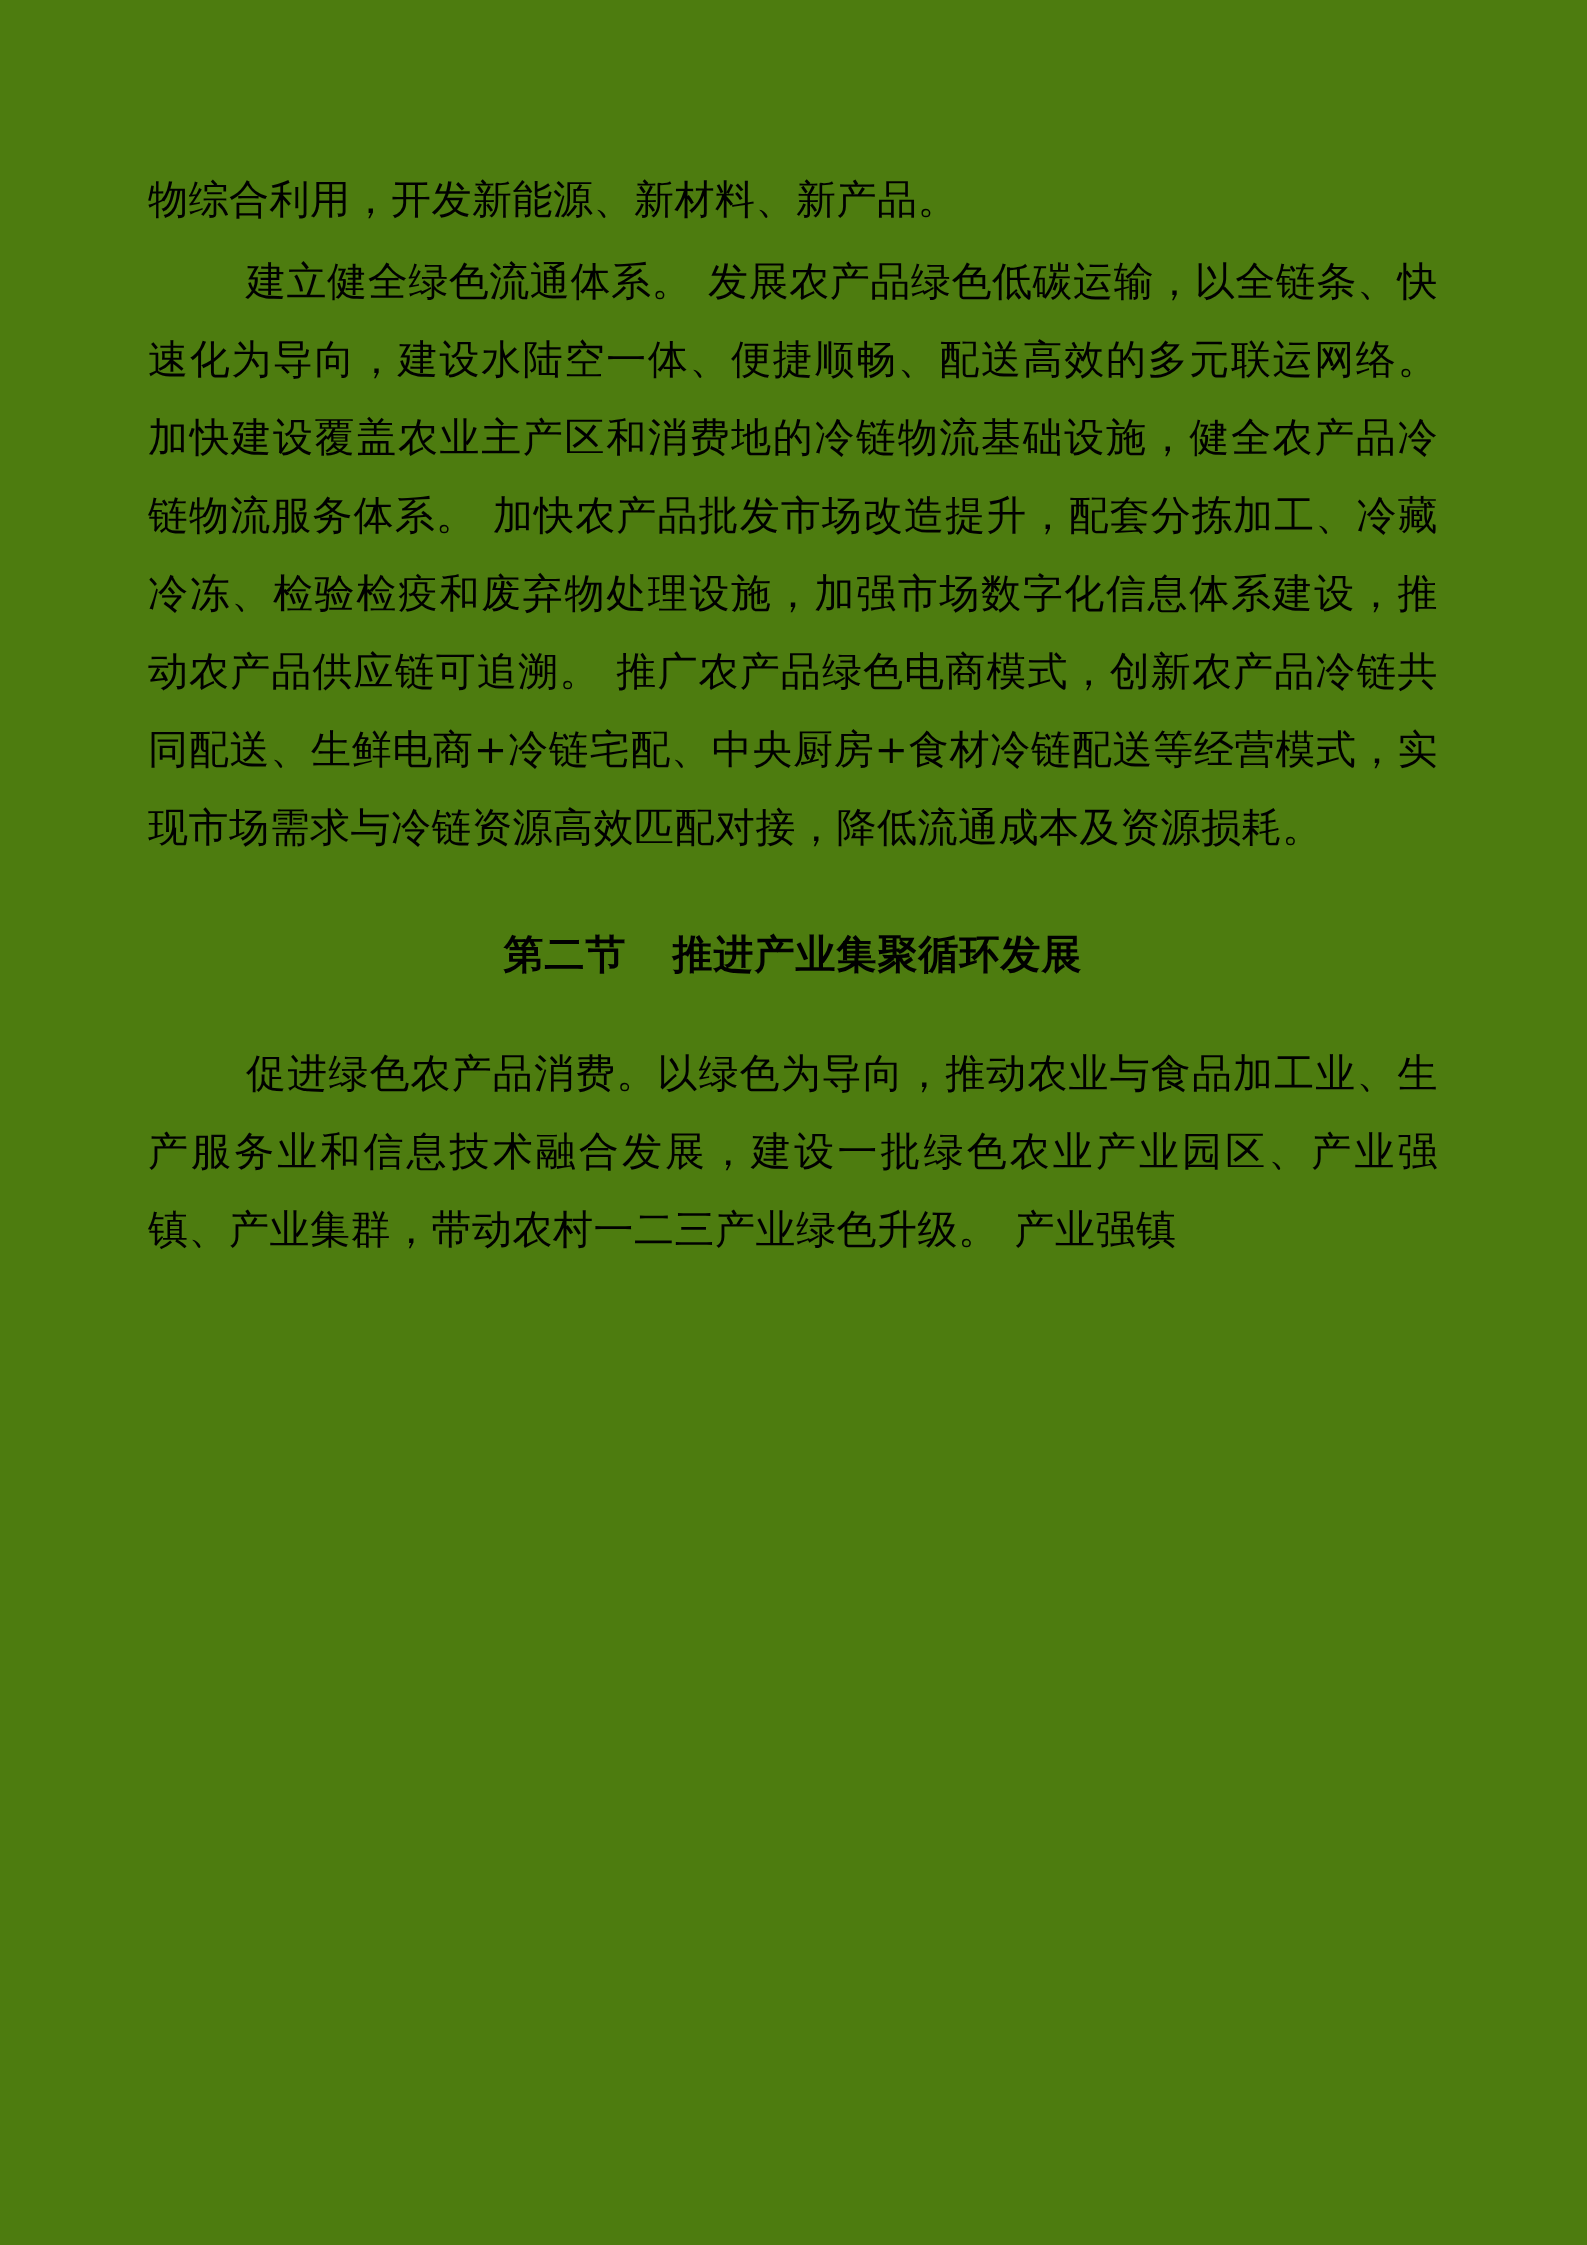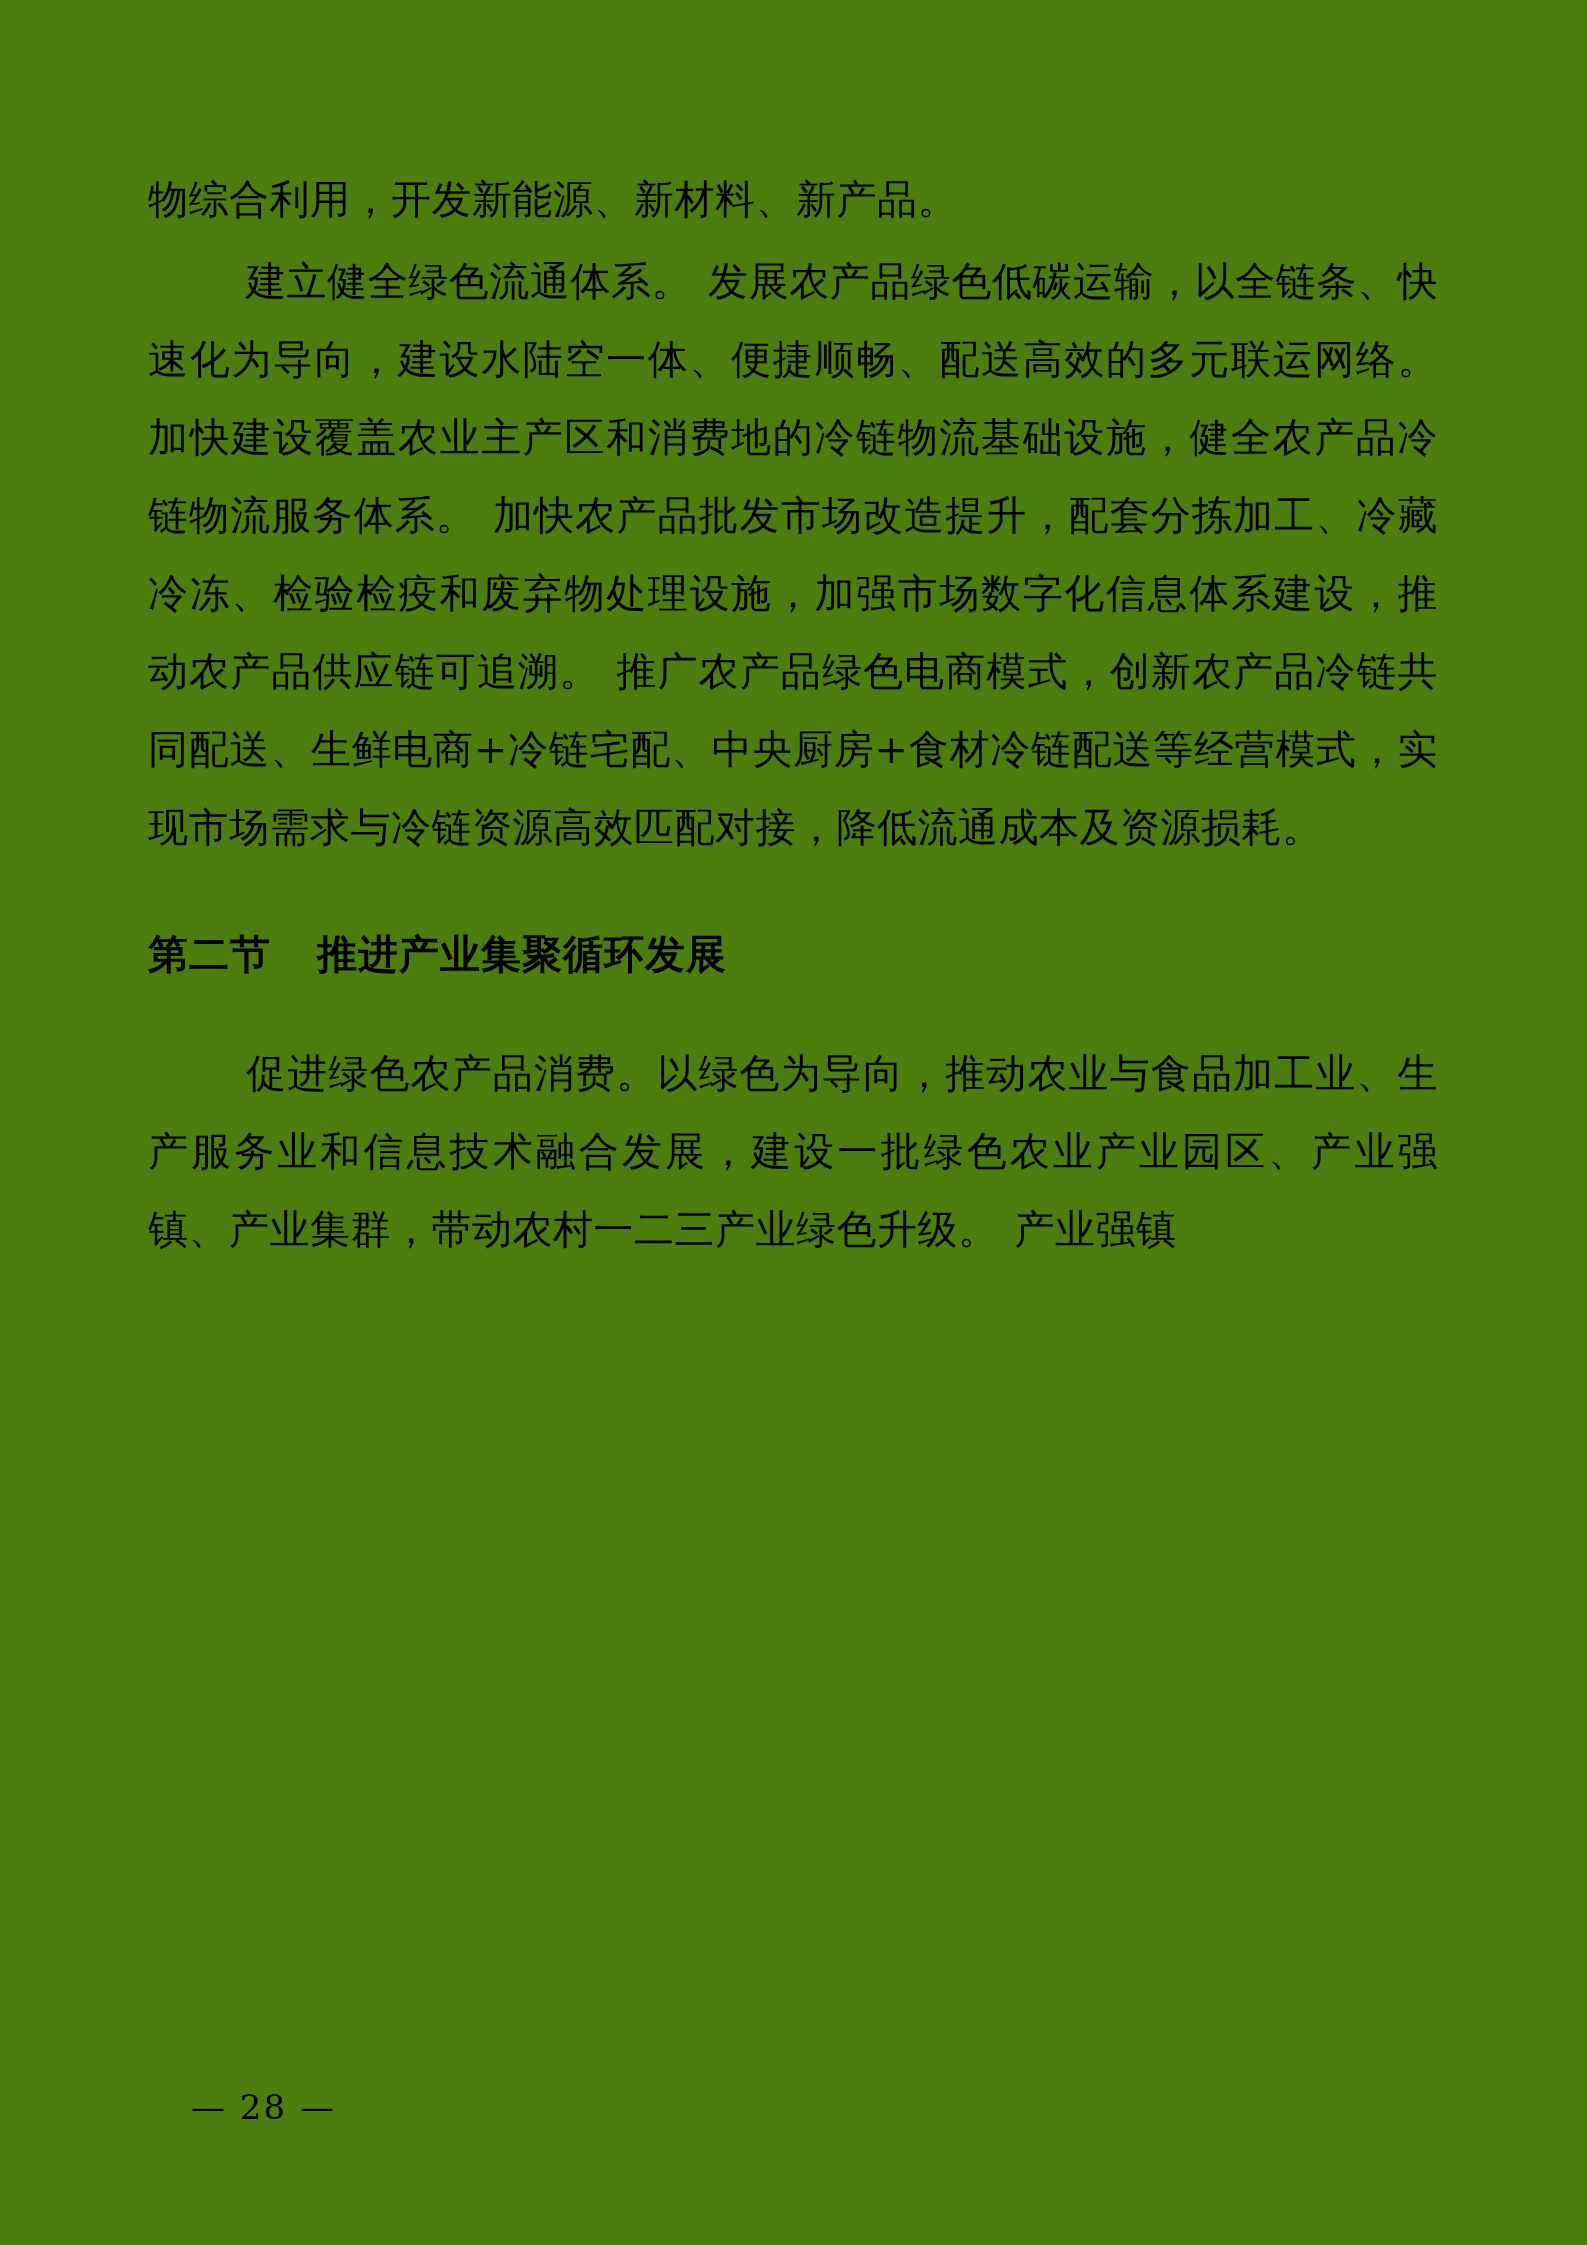--- a/index.html
+++ b/index.html
@@ -39,21 +39,21 @@
   }
   .run-bold {
     font-weight: normal;
     margin-left: 16px;
   }
   .section-heading {
     margin: 52px 0 44px 0;
     font-size: 40px;
     line-height: 72px;
     font-weight: bold;
-    text-align: left;
+    text-align: center;
     letter-spacing: 1px;
   }
   .section-heading .gap {
     display: inline-block;
     width: 46px;
   }
   .footer {
     position: absolute;
     left: 0;
     right: 0;
@@ -87,17 +87,14 @@
     <div class="section-heading">
       <span>第二节</span><span class="gap"></span><span>推进产业集聚循环发展</span>
     </div>
 
     <p class="para indent">
       <span class="run-bold">促进绿色农产品消费。</span><span>以绿色为导向，推动农业与食品加工业、生产服务业和信息技术融合发展，建设一批绿色农业产业园区、产业强镇、产业集群，带动农村一二三产业绿色升级。</span><span class="run-bold">产业强镇</span>
     </p>
 
   </div>
 
-  <div class="footer">
-    <span class="footer-inner">— 28 —</span>
-  </div>
 
 </div>
 
 </body></html>

